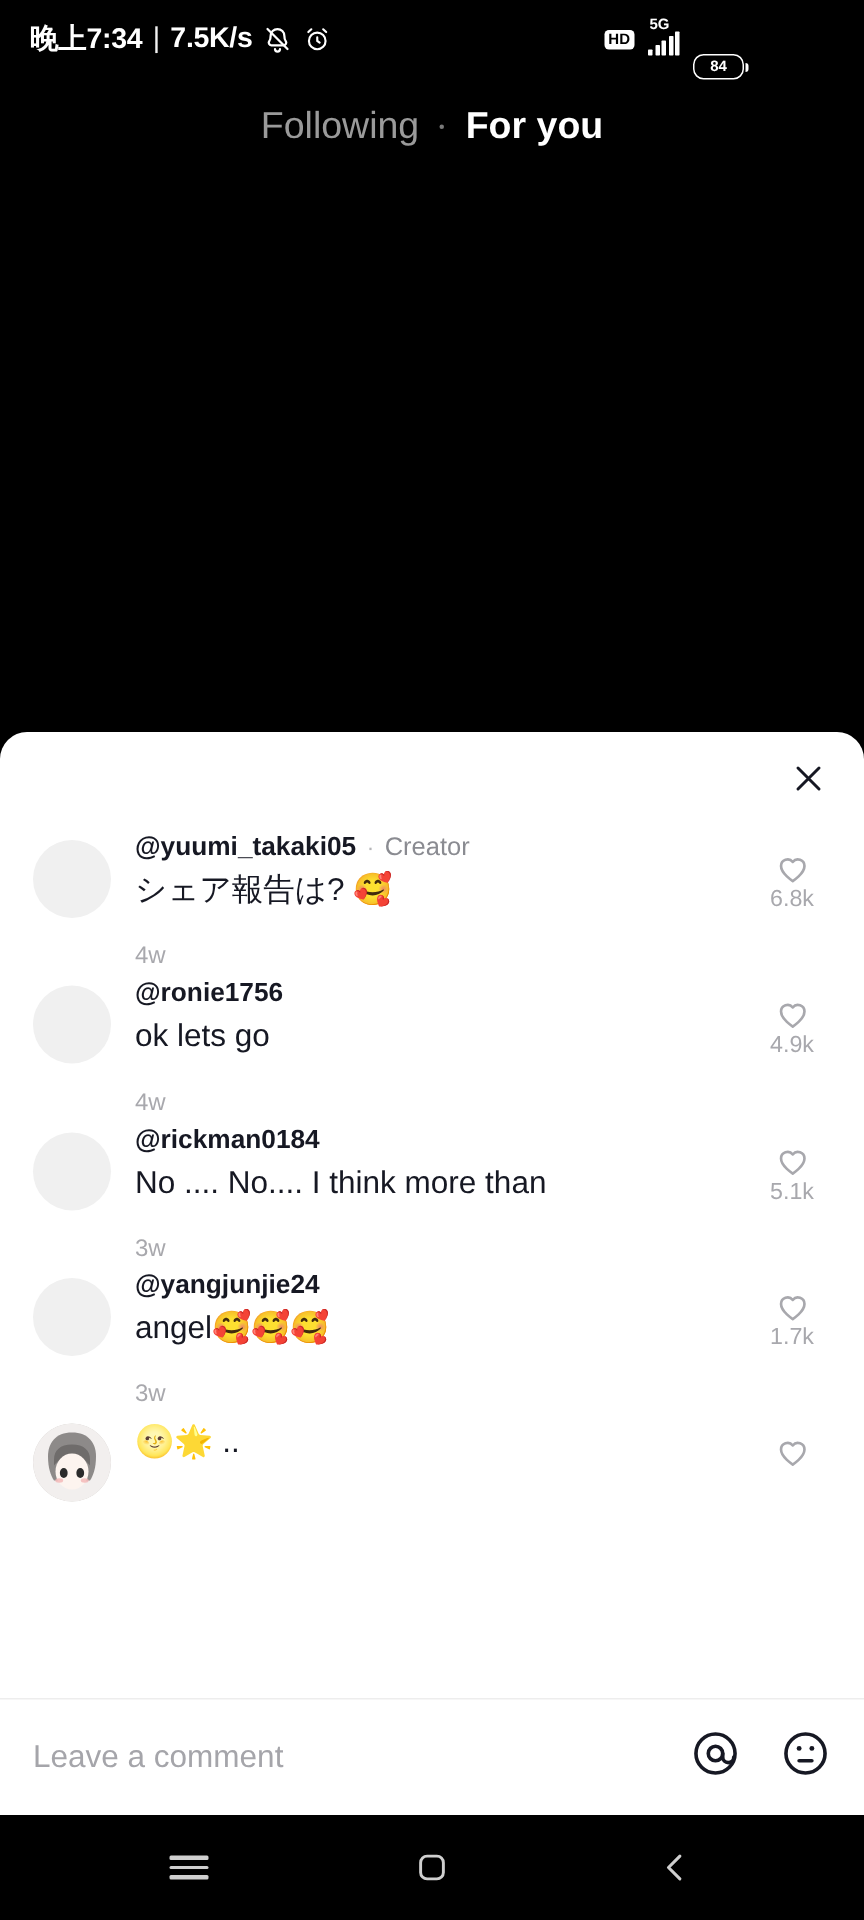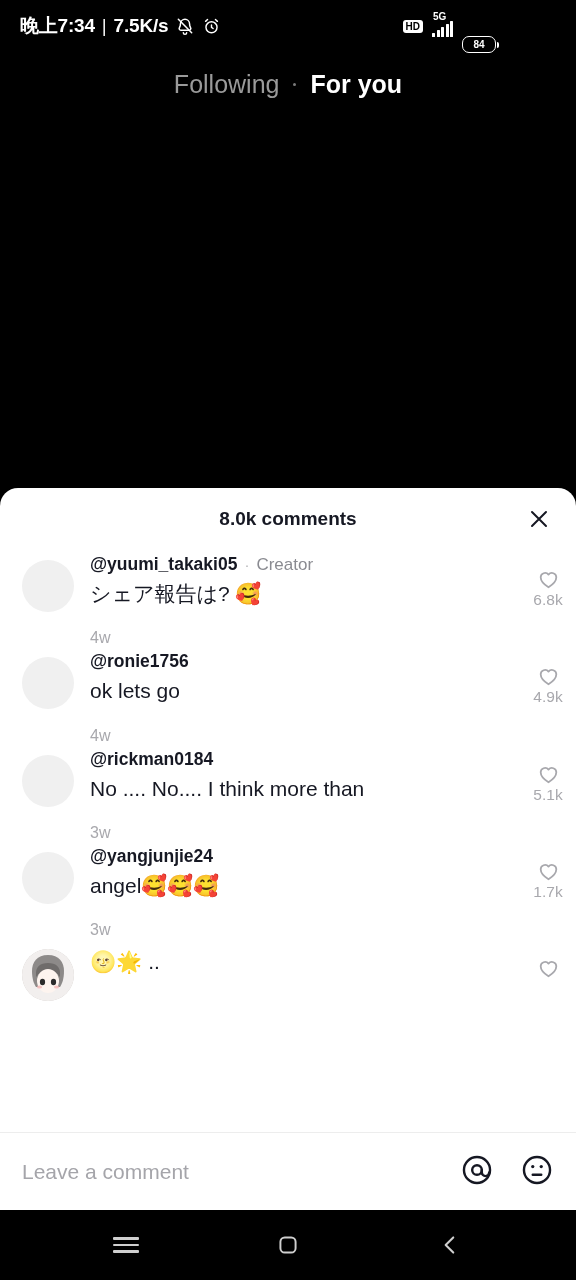--- a/index.html
+++ b/index.html
@@ -57,21 +57,21 @@
     position:relative; height:62px; flex:0 0 62px;
     display:flex; align-items:center; justify-content:center;
   }
   .sheet-title { font-size:19px; font-weight:bold; color:#161823; }
   .close-btn {
     position:absolute; right:22px; top:50%; transform:translateY(-50%);
     width:30px; height:30px; display:flex; align-items:center; justify-content:center;
   }
 
   .list { flex:1 1 auto; overflow:hidden; position:relative; }
-  .comment { display:flex; padding:4px 0 0 22px; }
+  .comment { display:flex; padding:4px 20px 0 22px; }
   .avatar {
     flex:0 0 52px; width:52px; height:52px; border-radius:50%;
     background:#f0f0f0; margin-right:16px; margin-top:6px; overflow:hidden;
   }
   .c-body { flex:1 1 auto; min-width:0; }
   .c-head { display:flex; align-items:baseline; gap:7px; }
   .c-user { font-size:17.5px; font-weight:bold; color:#161823; }
   .c-sep { font-size:15px; color:#b5b5b8; }
   .c-badge { font-size:17px; color:#8a8b91; }
   .c-text { font-size:21px; color:#161823; margin-top:5px; line-height:1.3; word-break:break-word; }
@@ -144,21 +144,20 @@
 
   <div class="tabs">
     <div class="tab">Following</div>
     <div class="tab-dot"></div>
     <div class="tab active">For you</div>
   </div>
 
   <div class="sheet">
 
     <div class="sheet-head">
-      <div class="sheet-title">8.0k comments</div>
       <div class="close-btn">
         <svg width="24" height="24" viewBox="0 0 24 24" fill="none" stroke="#161823" stroke-width="2" stroke-linecap="round">
           <path d="M5 5l14 14M19 5L5 19"></path>
         </svg>
       </div>
     </div>
 
     <div class="list">
 
       <div class="comment">

